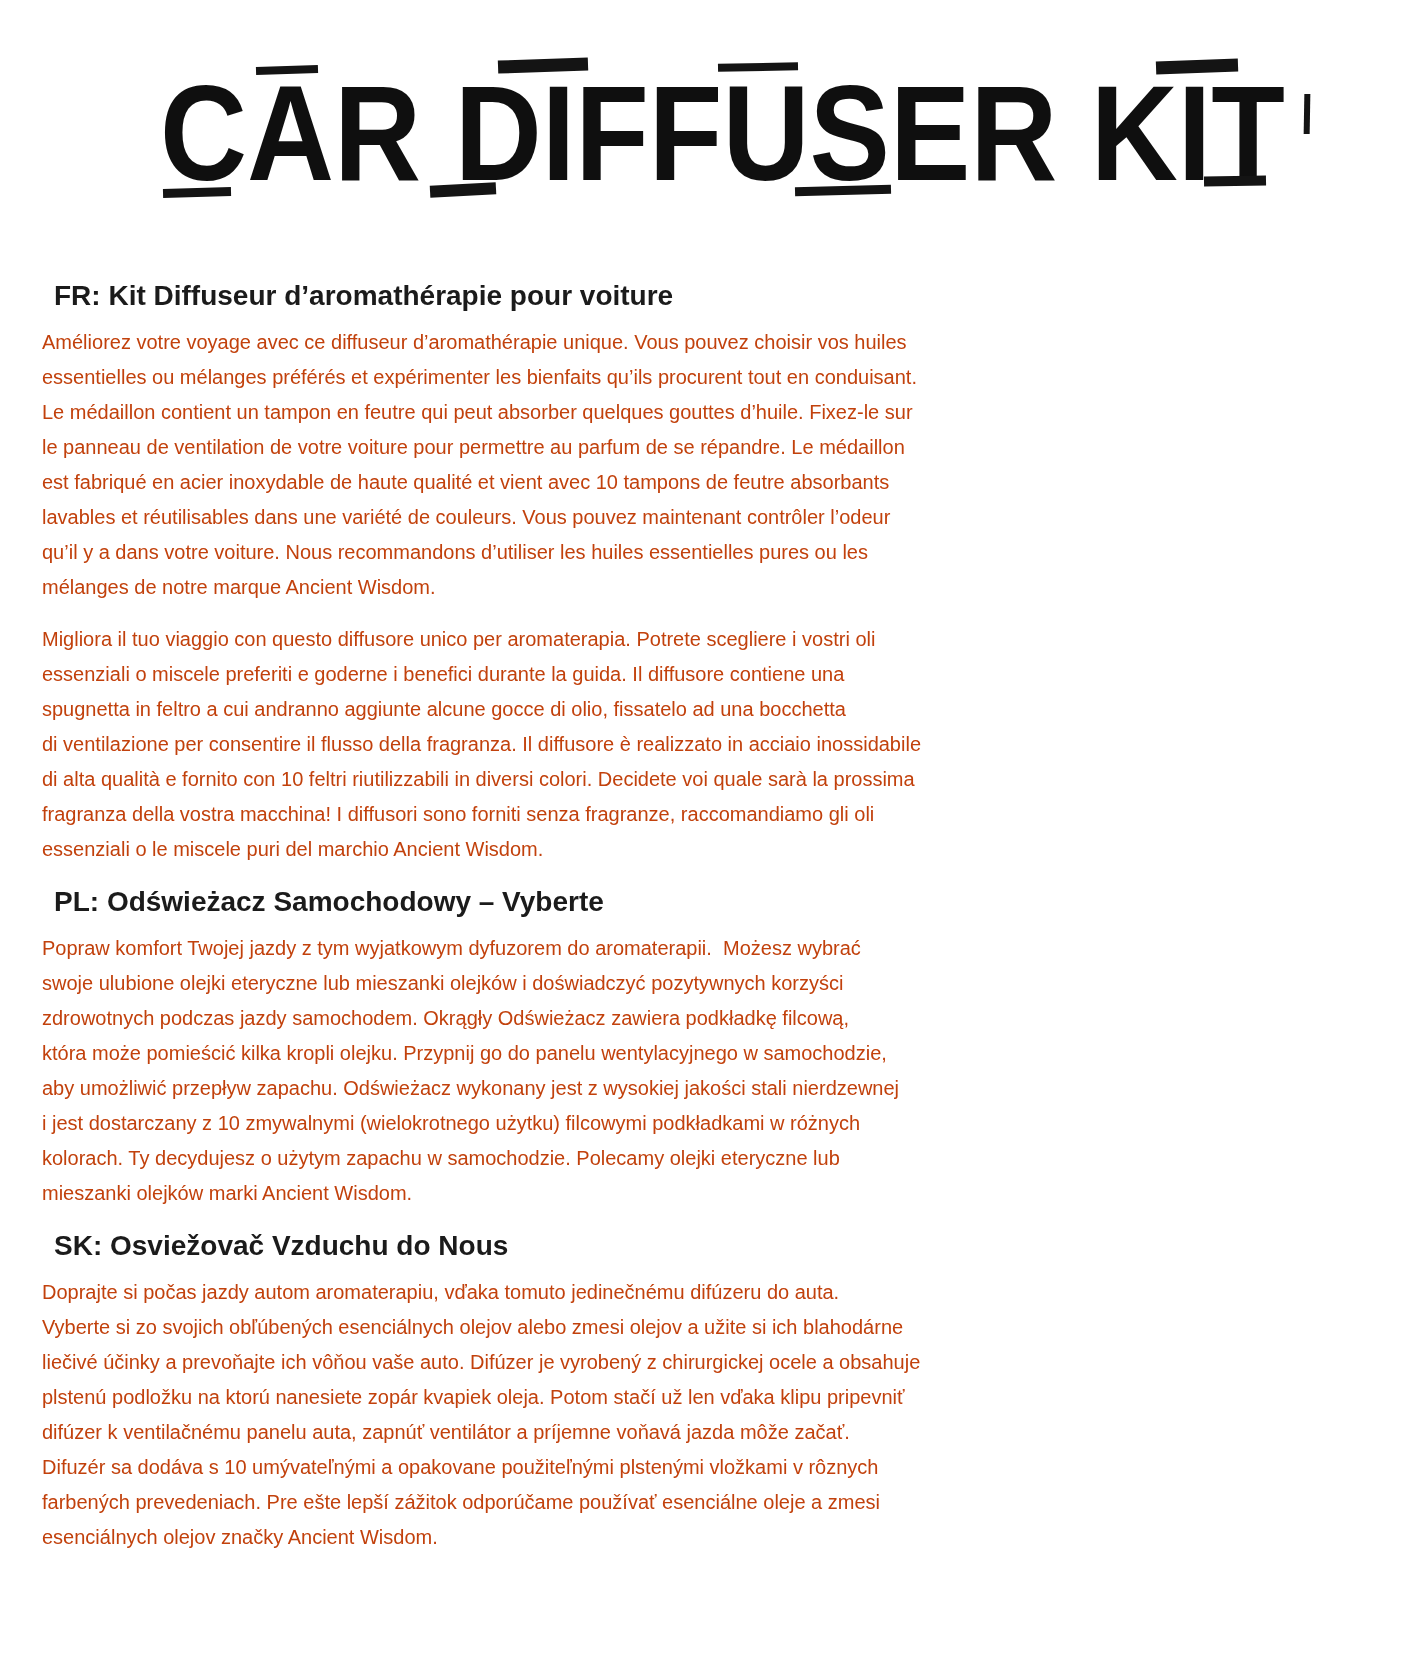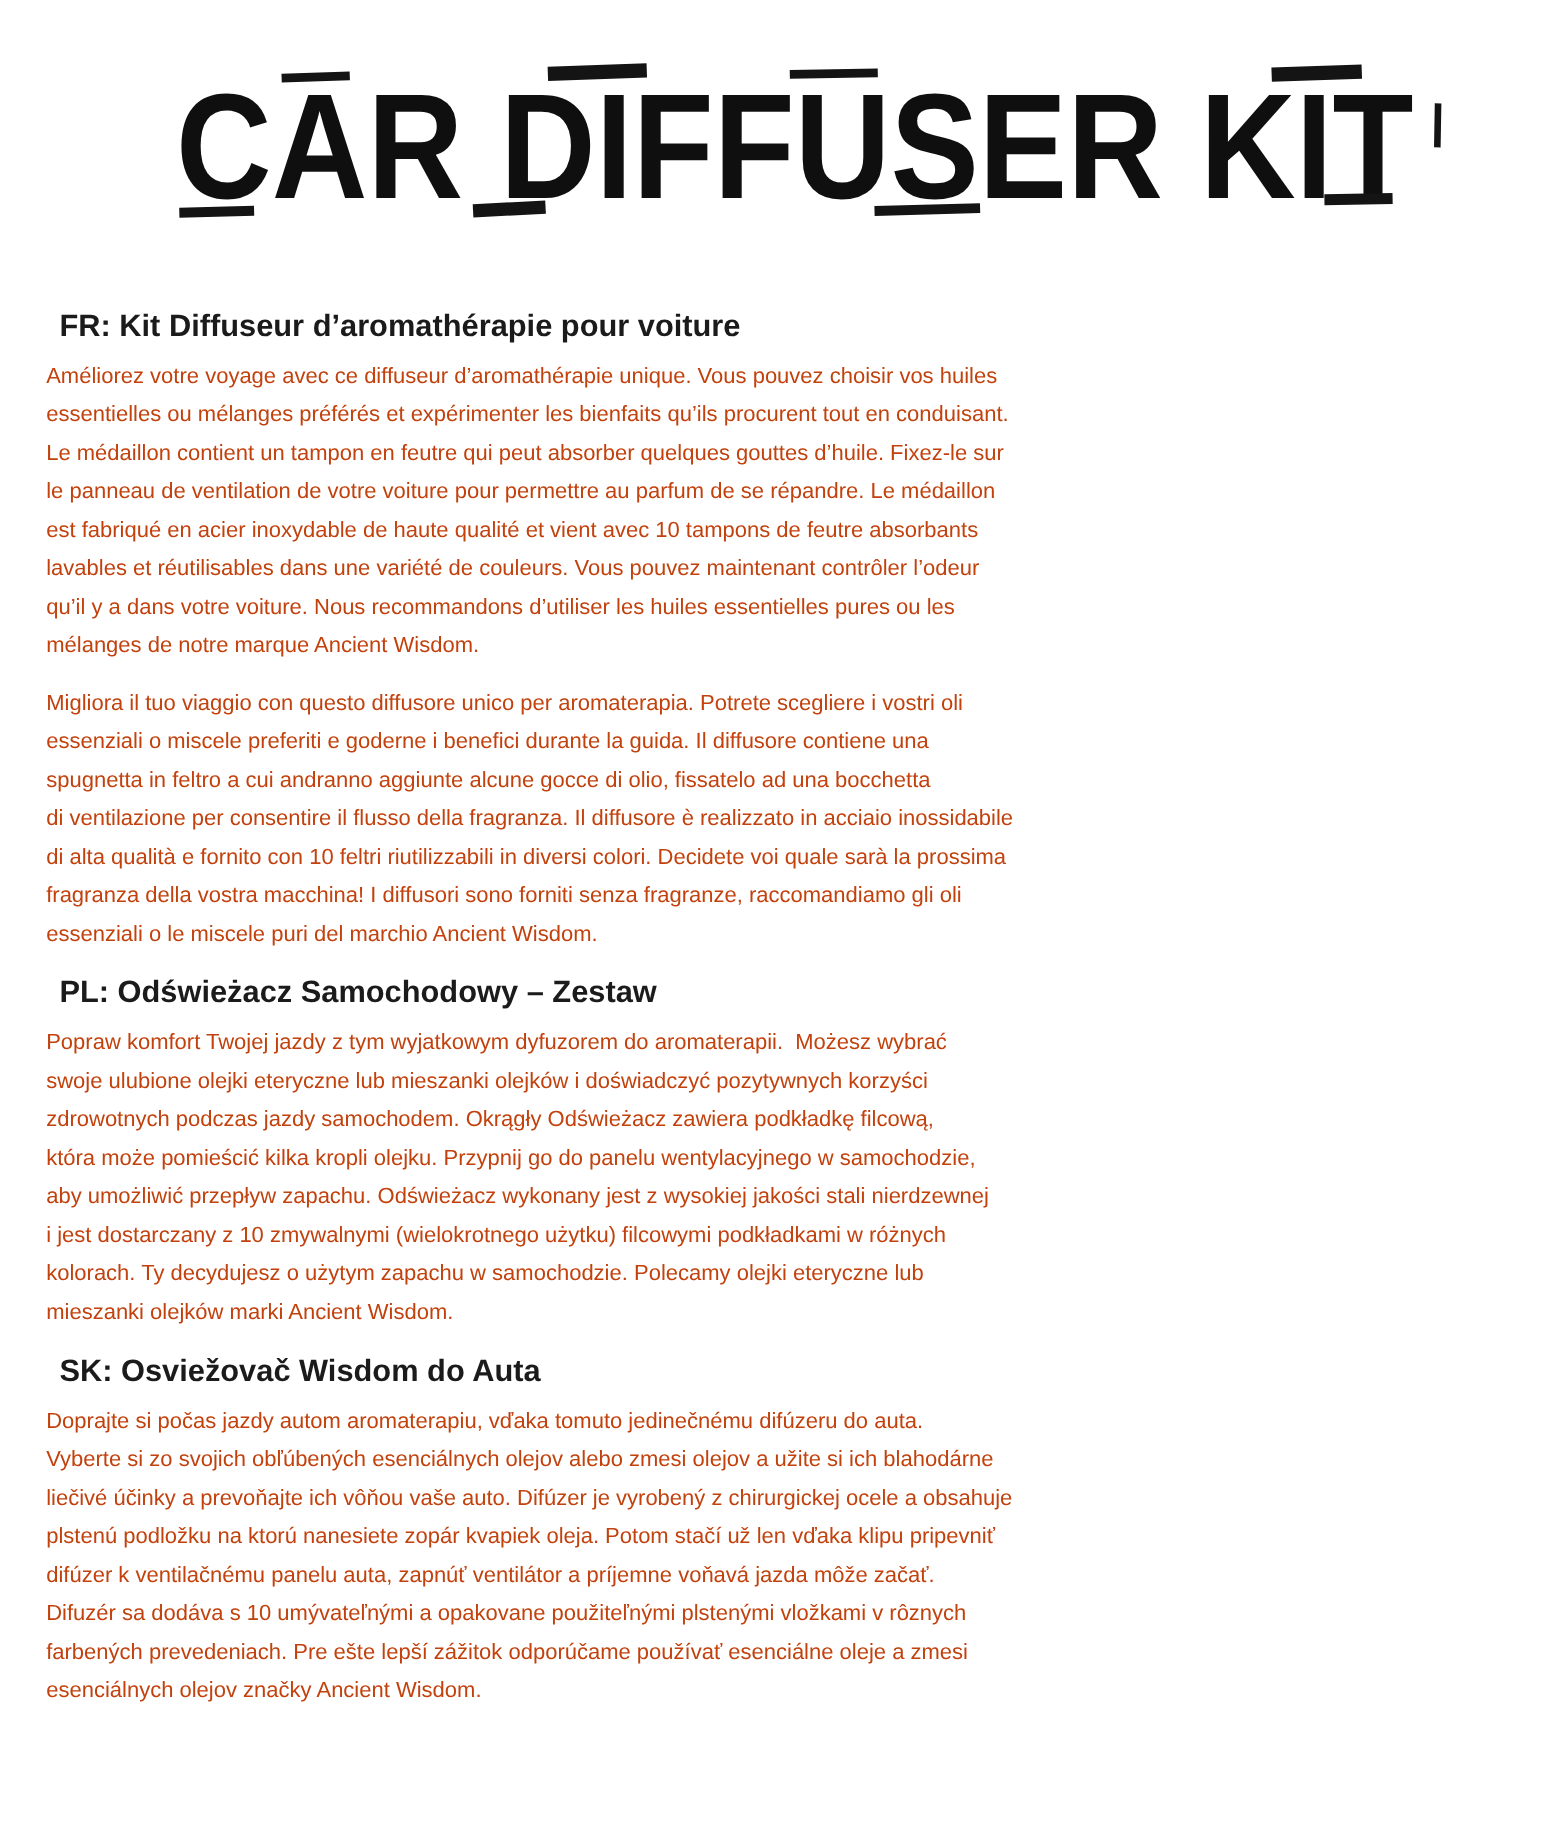--- a/index.html
+++ b/index.html
@@ -88,32 +88,32 @@
   <section class="lang-section">
     <p class="sec-body">Migliora il tuo viaggio con questo diffusore unico per aromaterapia. Potrete scegliere i vostri oli
 essenziali o miscele preferiti e goderne i benefici durante la guida. Il diffusore contiene una
 spugnetta in feltro a cui andranno aggiunte alcune gocce di olio, fissatelo ad una bocchetta
 di ventilazione per consentire il flusso della fragranza. Il diffusore è realizzato in acciaio inossidabile
 di alta qualità e fornito con 10 feltri riutilizzabili in diversi colori. Decidete voi quale sarà la prossima
 fragranza della vostra macchina! I diffusori sono forniti senza fragranze, raccomandiamo gli oli
 essenziali o le miscele puri del marchio Ancient Wisdom.</p>
   </section>
   <section class="lang-section">
-    <h2 class="sec-heading">PL: Odświeżacz Samochodowy – Zestaw</h2>
+    <h2 class="sec-heading">PL: Odświeżacz Samochodowy – Vyberte</h2>
     <p class="sec-body">Popraw komfort Twojej jazdy z tym wyjatkowym dyfuzorem do aromaterapii.  Możesz wybrać
 swoje ulubione olejki eteryczne lub mieszanki olejków i doświadczyć pozytywnych korzyści
 zdrowotnych podczas jazdy samochodem. Okrągły Odświeżacz zawiera podkładkę filcową,
 która może pomieścić kilka kropli olejku. Przypnij go do panelu wentylacyjnego w samochodzie,
 aby umożliwić przepływ zapachu. Odświeżacz wykonany jest z wysokiej jakości stali nierdzewnej
 i jest dostarczany z 10 zmywalnymi (wielokrotnego użytku) filcowymi podkładkami w różnych
 kolorach. Ty decydujesz o użytym zapachu w samochodzie. Polecamy olejki eteryczne lub
 mieszanki olejków marki Ancient Wisdom.</p>
   </section>
   <section class="lang-section">
-    <h2 class="sec-heading">SK: Osviežovač Wisdom do Auta</h2>
+    <h2 class="sec-heading">SK: Osviežovač Vzduchu do Nous</h2>
     <p class="sec-body">Doprajte si počas jazdy autom aromaterapiu, vďaka tomuto jedinečnému difúzeru do auta.
 Vyberte si zo svojich obľúbených esenciálnych olejov alebo zmesi olejov a užite si ich blahodárne
 liečivé účinky a prevoňajte ich vôňou vaše auto. Difúzer je vyrobený z chirurgickej ocele a obsahuje
 plstenú podložku na ktorú nanesiete zopár kvapiek oleja. Potom stačí už len vďaka klipu pripevniť
 difúzer k ventilačnému panelu auta, zapnúť ventilátor a príjemne voňavá jazda môže začať.
 Difuzér sa dodáva s 10 umývateľnými a opakovane použiteľnými plstenými vložkami v rôznych
 farbených prevedeniach. Pre ešte lepší zážitok odporúčame používať esenciálne oleje a zmesi
 esenciálnych olejov značky Ancient Wisdom.</p>
   </section>
 </main>

